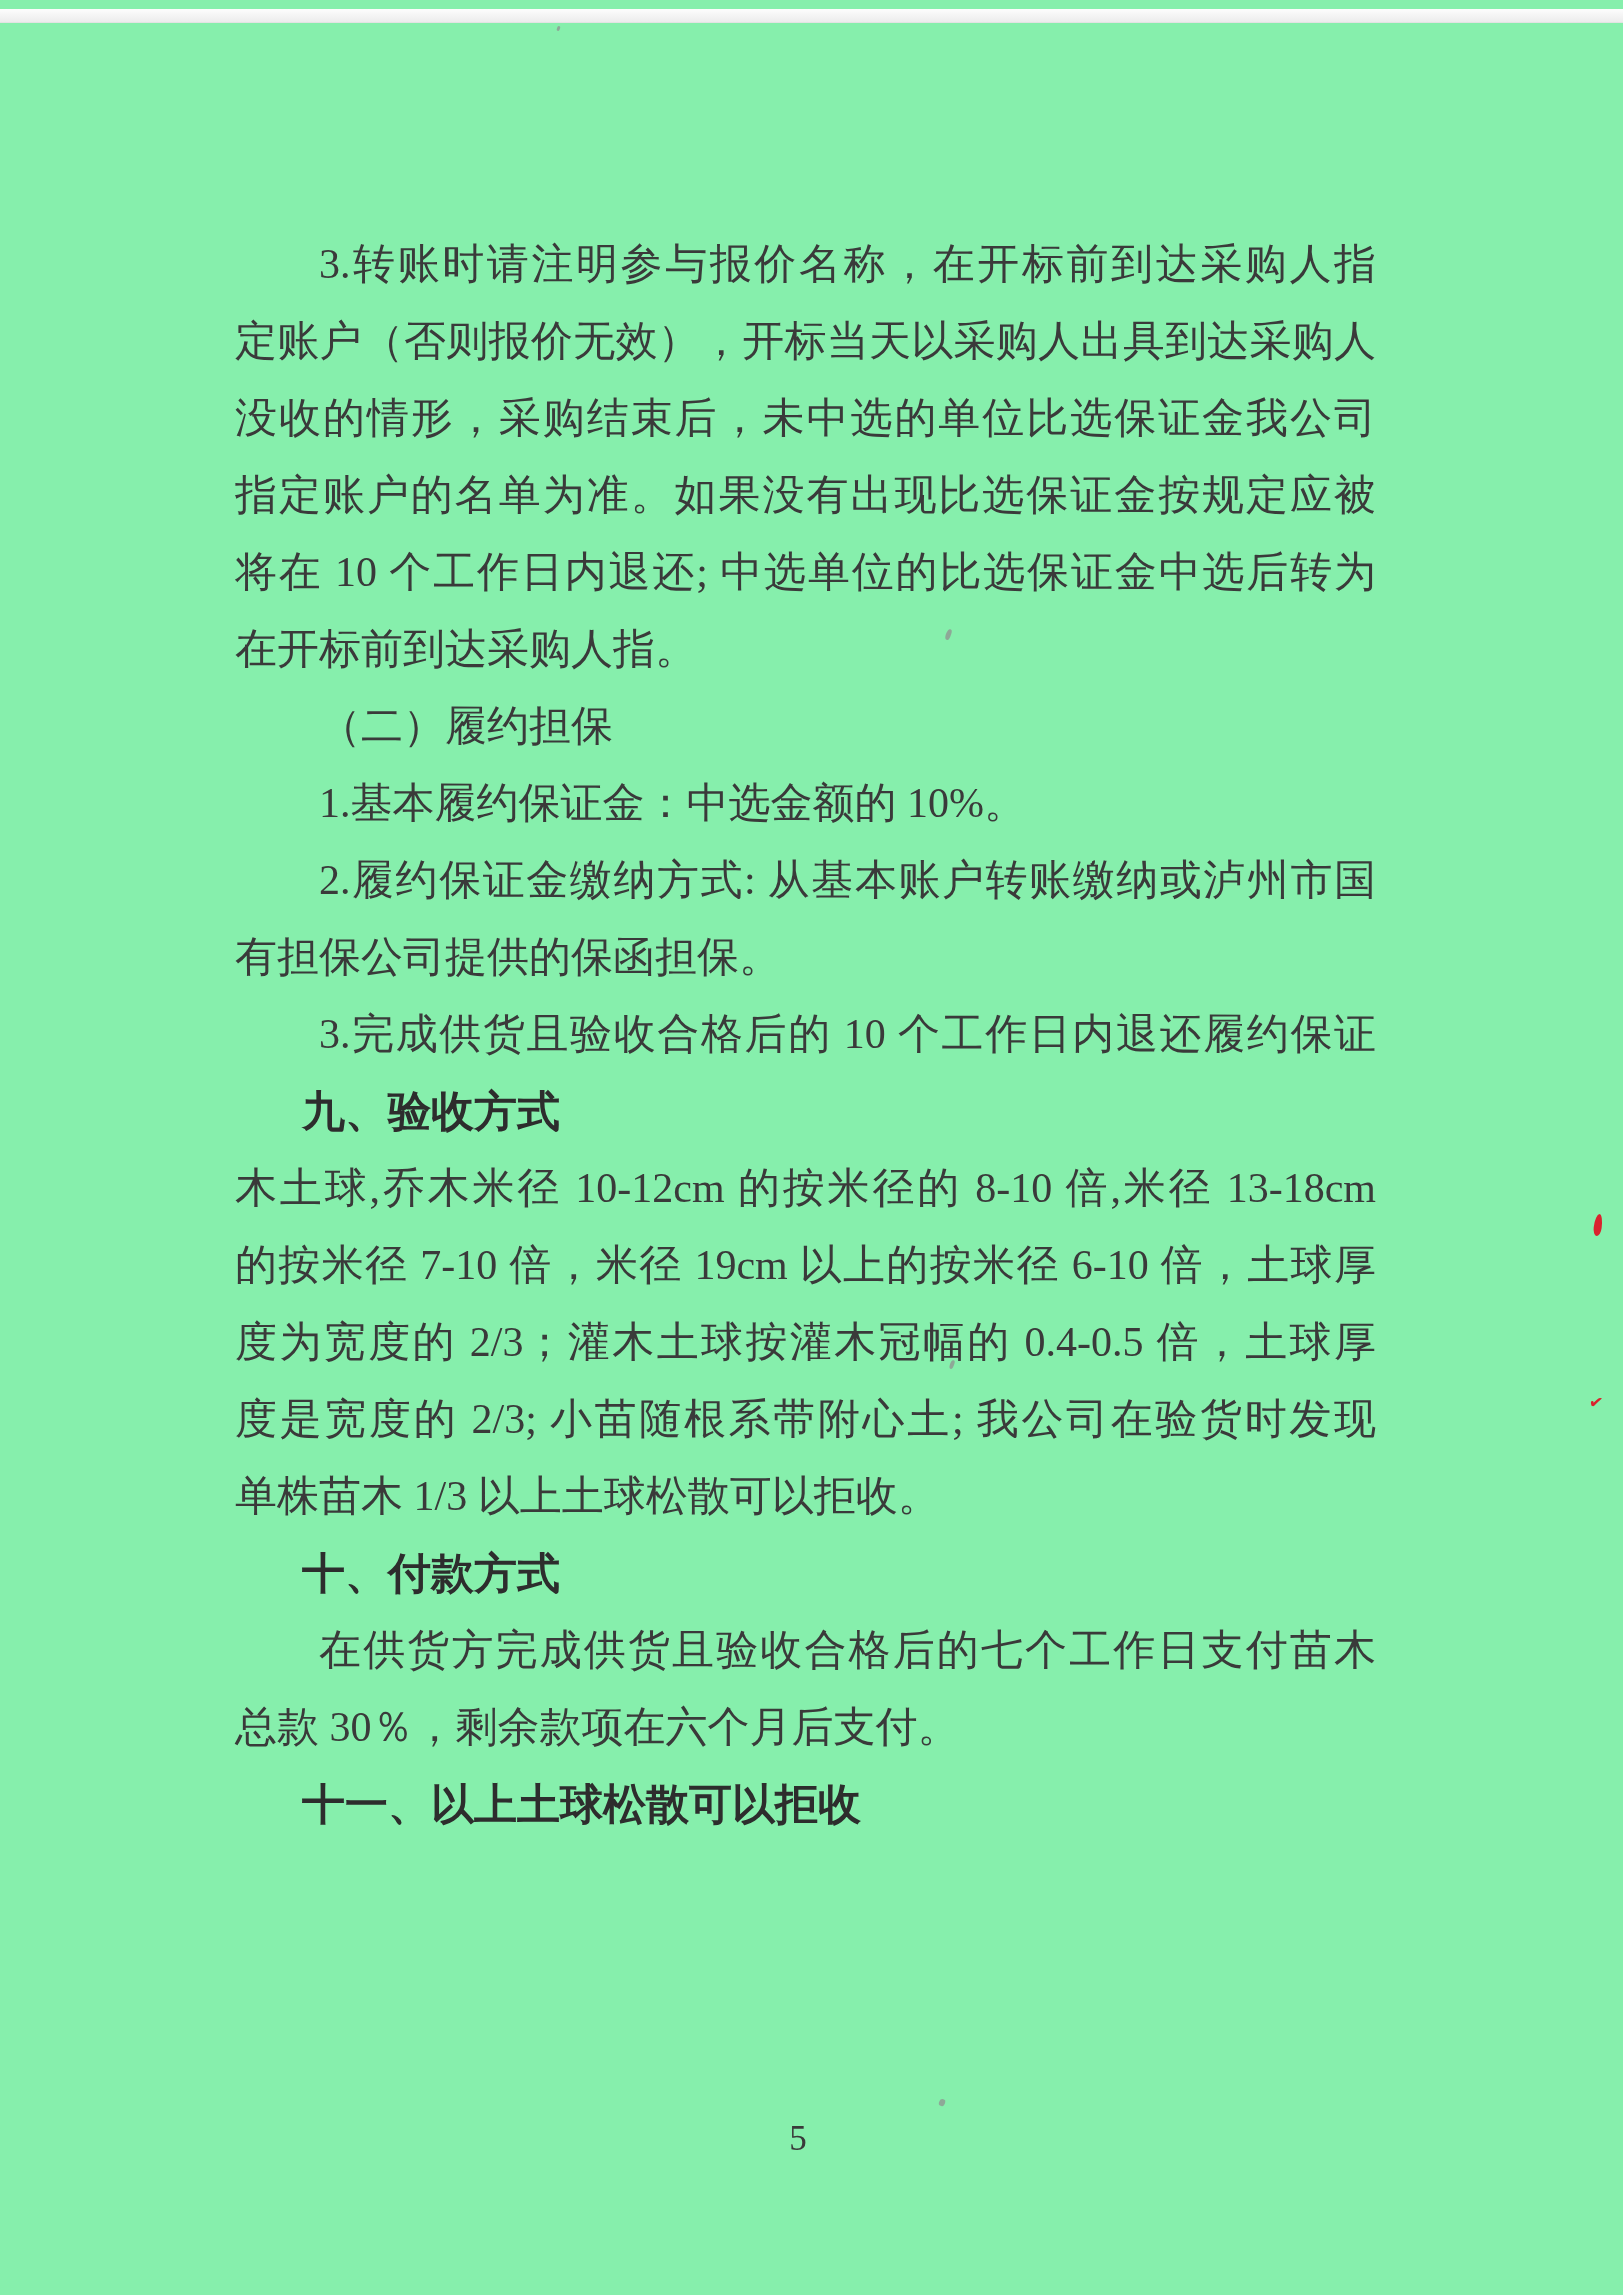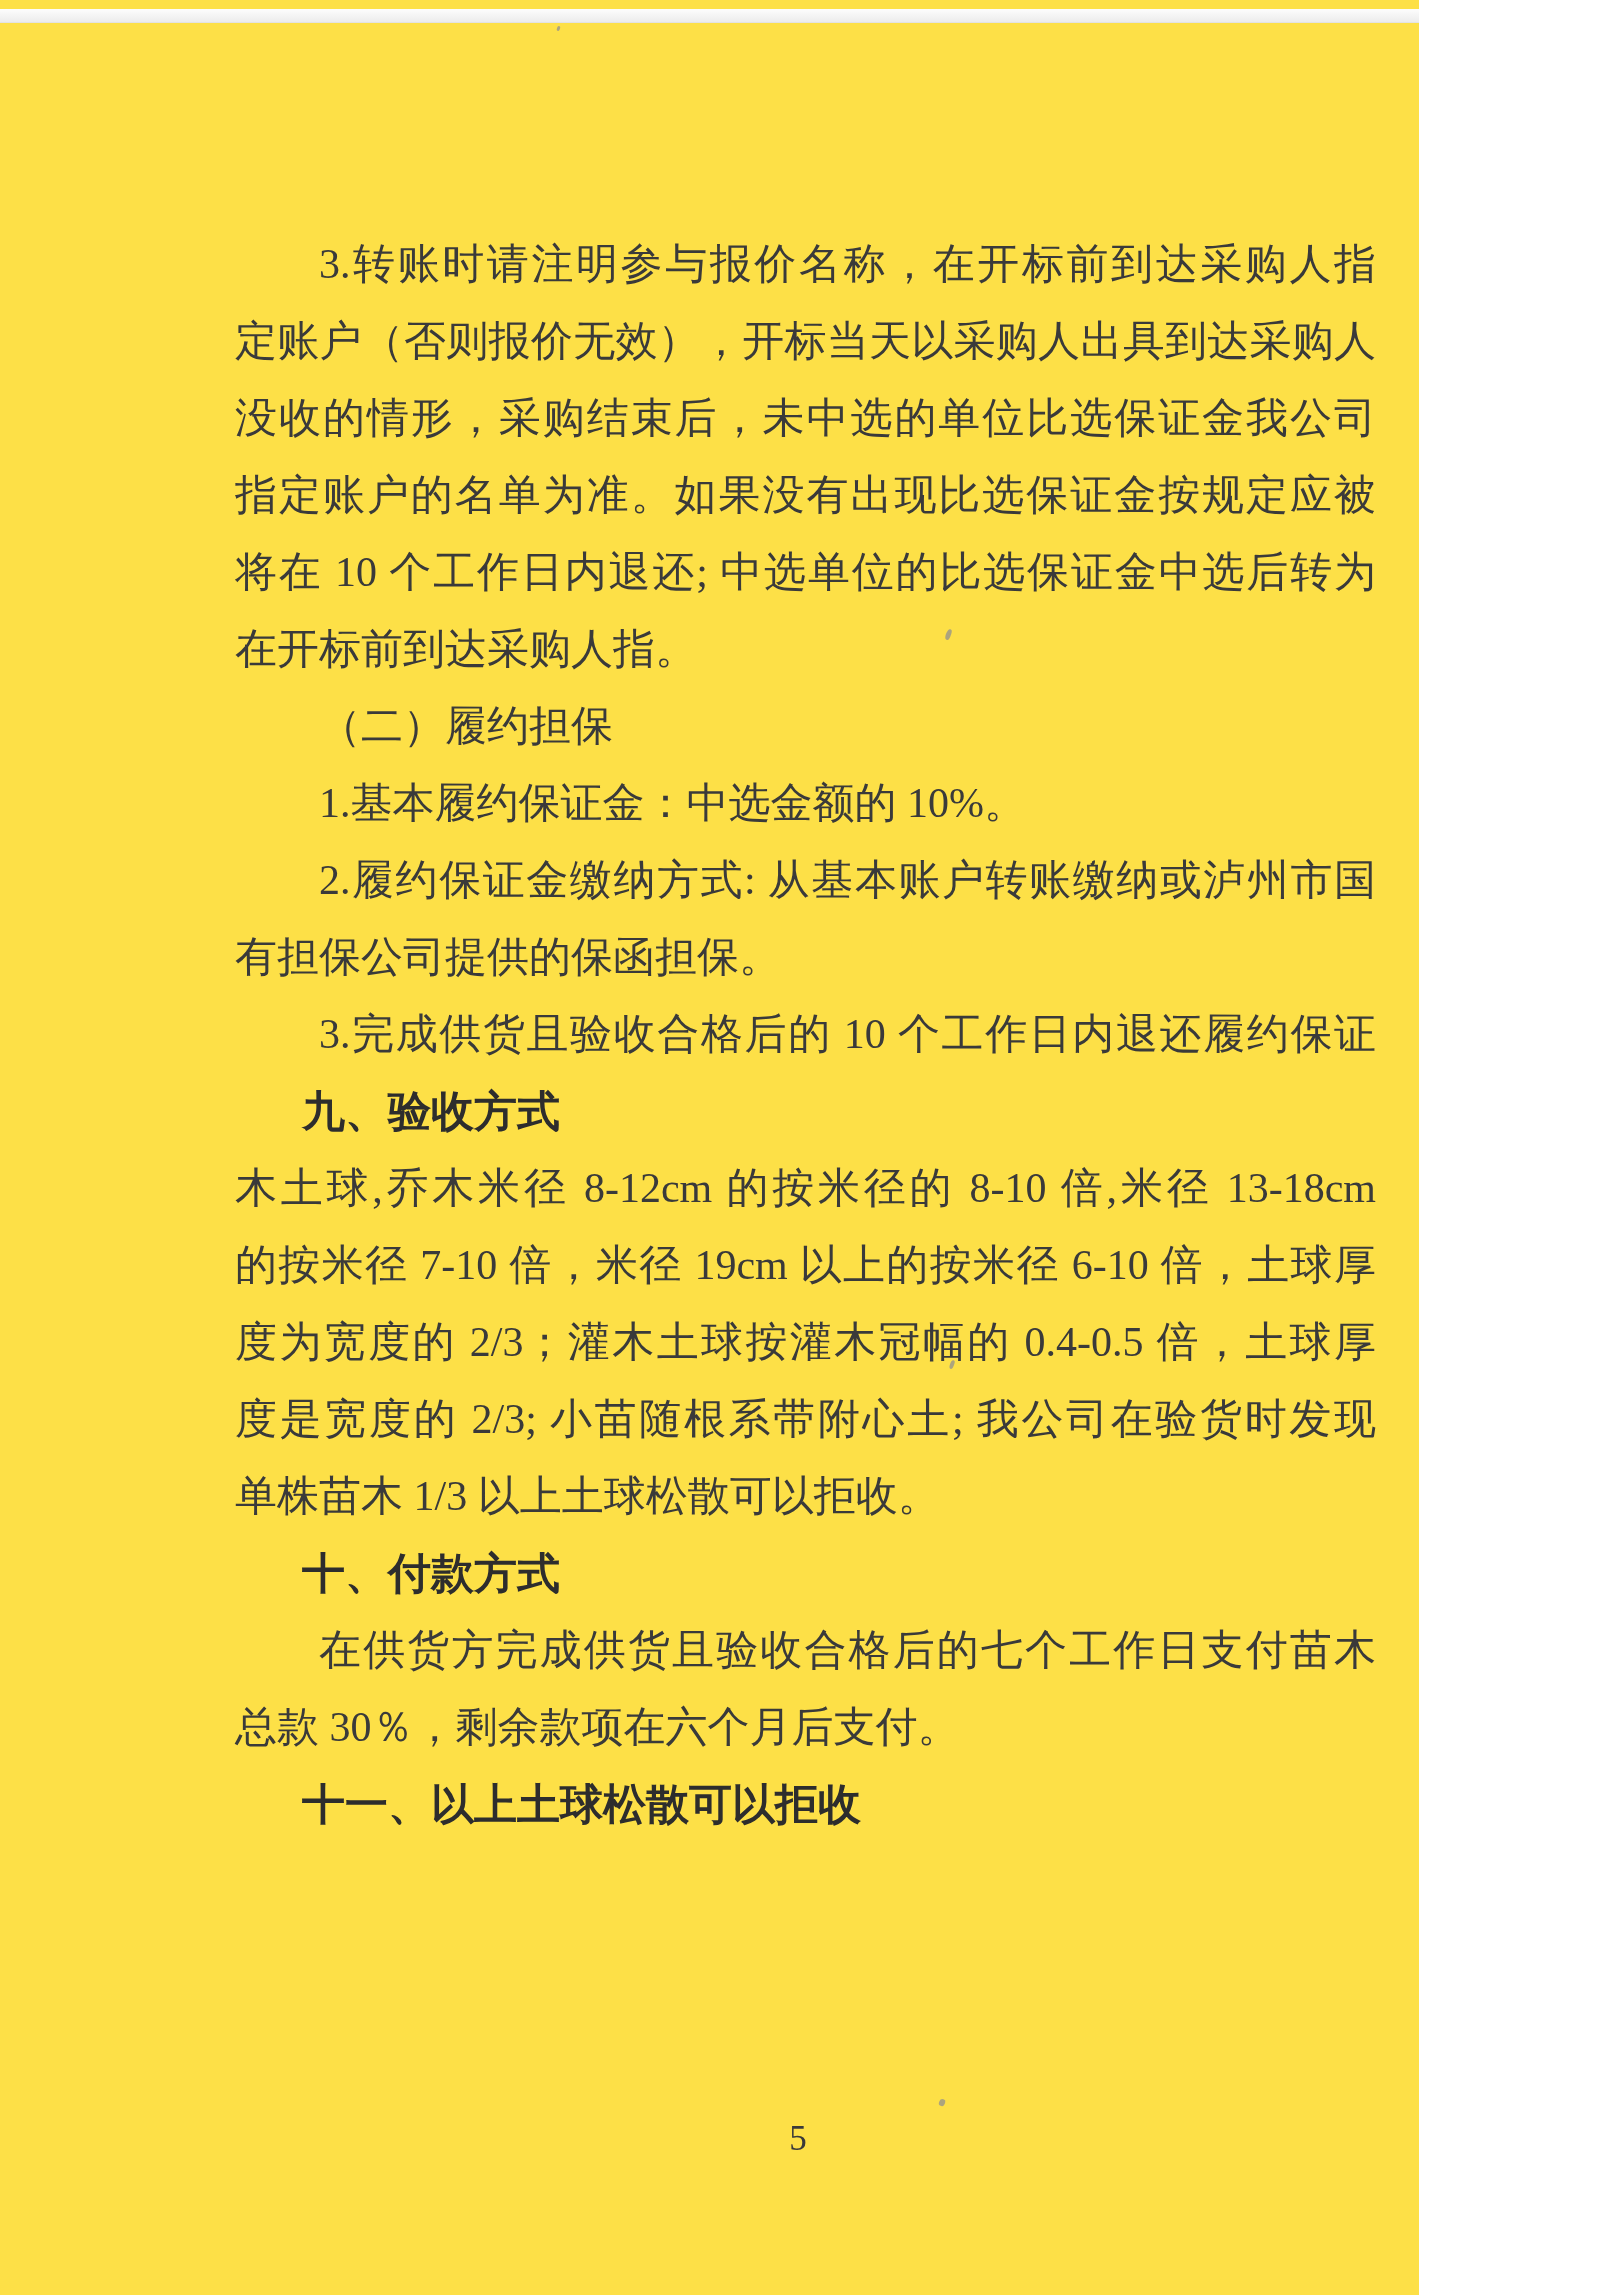--- a/index.html
+++ b/index.html
@@ -2,23 +2,23 @@
 <html style="font-size:10.5px"><head>
 <meta charset="utf-8">
 <style>
   html, body {
     margin: 0;
     padding: 0;
     background: #ffffff;
   }
   .page {
     position: relative;
-    width: 1419px;
+    width: 1623px;
     height: 2295px;
-    background: #fde047;
+    background: #86efac;
     overflow: hidden;
     font-family: "Liberation Serif", "DejaVu Serif", serif;
   }
   .scan-band {
     position: absolute;
     left: 0;
     top: 9.2px;
     width: 100%;
     height: 13px;
     background: linear-gradient(#fdfdfd, #ececec);
@@ -91,21 +91,21 @@
       <div class="line just">没收的情形，采购结束后，未中选的单位比选保证金我公司</div>
       <div class="line just">指定账户的名单为准。如果没有出现比选保证金按规定应被</div>
       <div class="line just">将在 10 个工作日内退还; 中选单位的比选保证金中选后转为</div>
       <div class="line">在开标前到达采购人指。</div>
       <div class="line indent-first">（二）履约担保</div>
       <div class="line indent-first">1.基本履约保证金：中选金额的 10%。</div>
       <div class="line just indent-first">2.履约保证金缴纳方式: 从基本账户转账缴纳或泸州市国</div>
       <div class="line">有担保公司提供的保函担保。</div>
       <div class="line just indent-first">3.完成供货且验收合格后的 10 个工作日内退还履约保证</div>
       <div class="line heading indent-heading">九、验收方式</div>
-      <div class="line just">木土球,乔木米径 8-12cm 的按米径的 8-10 倍,米径 13-18cm</div>
+      <div class="line just">木土球,乔木米径 10-12cm 的按米径的 8-10 倍,米径 13-18cm</div>
       <div class="line just">的按米径 7-10 倍，米径 19cm 以上的按米径 6-10 倍，土球厚</div>
       <div class="line just">度为宽度的 2/3；灌木土球按灌木冠幅的 0.4-0.5 倍，土球厚</div>
       <div class="line just">度是宽度的 2/3; 小苗随根系带附心土; 我公司在验货时发现</div>
       <div class="line">单株苗木 1/3 以上土球松散可以拒收。</div>
       <div class="line heading indent-heading">十、付款方式</div>
       <div class="line just indent-first">在供货方完成供货且验收合格后的七个工作日支付苗木</div>
       <div class="line">总款 30％，剩余款项在六个月后支付。</div>
       <div class="line heading indent-heading">十一、以上土球松散可以拒收</div>
     </div>
   <div class="page-number">5</div>

